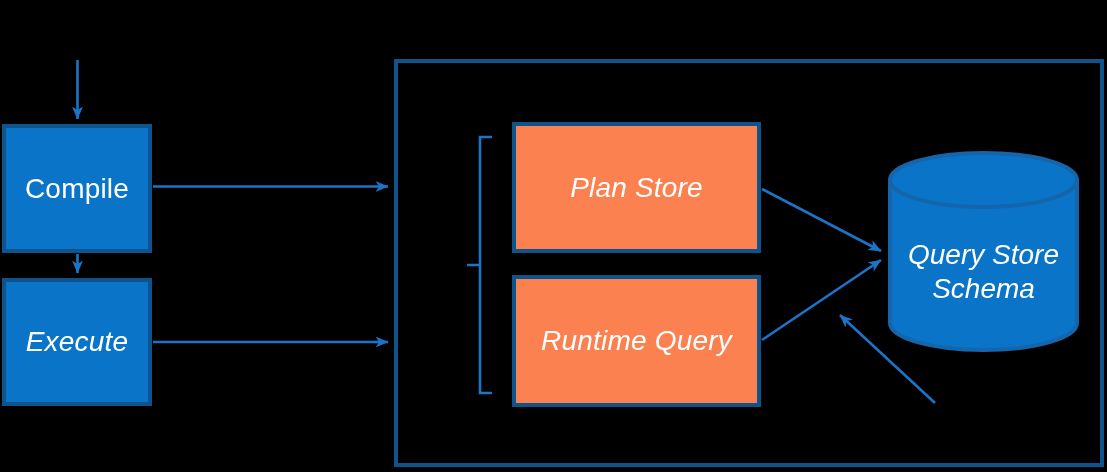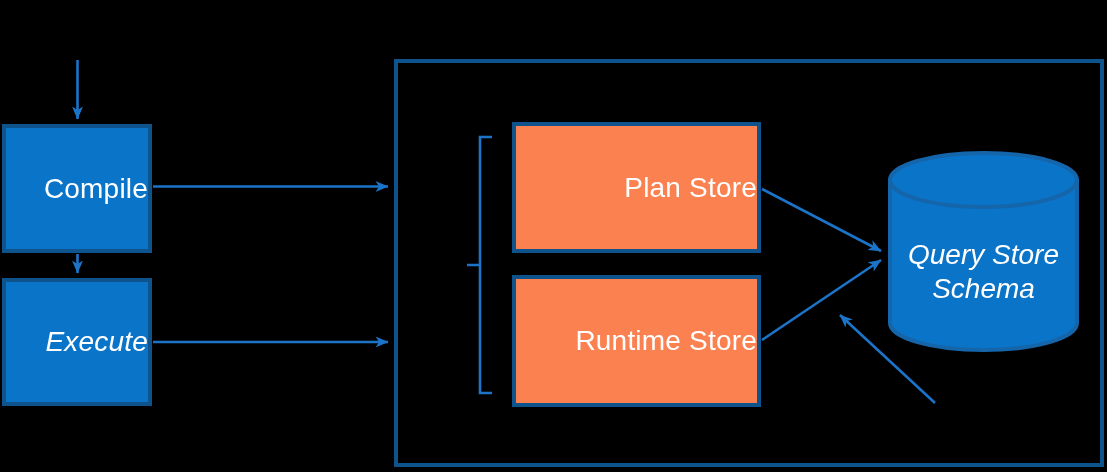--- a/index.html
+++ b/index.html
@@ -3,26 +3,26 @@
 <meta charset="utf-8">
 <style>
   html,body{margin:0;padding:0;}
   body{background:#000;}
   .canvas{
     position:relative;width:1107px;height:472px;overflow:hidden;
     background:var(--background,#000);
     font-family:"Liberation Sans","DejaVu Sans",sans-serif;
   }
   .node{
-    position:absolute;display:flex;align-items:center;justify-content:flex-end;
+    position:absolute;display:flex;align-items:center;justify-content:center;
     box-sizing:border-box;border:4.5px solid var(--node-border,#0e538c);
     color:var(--text,#fff);font-size:28px;font-weight:400;letter-spacing:.2px;
   }
   .node-blue{background:var(--node-fill-blue,#0a74c9);}
-  .node-orange{background:var(--node-fill-orange,#fc8150);}
+  .node-orange{background:var(--node-fill-orange,#fc8150);font-style:italic;}
   .compile{left:2px;top:124px;width:150px;height:129px;}
   .execute{left:2px;top:278px;width:150px;height:128px;font-style:italic;}
   .plan-store{left:512px;top:122px;width:249px;height:131px;}
   .runtime-stats{left:512px;top:275px;width:249px;height:132px;}
   .container-box{
     position:absolute;left:394px;top:59px;width:710px;height:408px;
     box-sizing:border-box;border:4.5px solid var(--node-border,#0e538c);
     background:transparent;
   }
   .svg-layer{position:absolute;left:0;top:0;width:1107px;height:472px;pointer-events:none;}
@@ -74,18 +74,18 @@
 
   <div class="node node-blue execute">
     <span>Execute</span>
   </div>
 
   <div class="node node-orange plan-store">
     <span>Plan Store</span>
   </div>
 
   <div class="node node-orange runtime-stats">
-    <span>Runtime Store</span>
+    <span>Runtime Query</span>
   </div>
 
   <div class="cyl-label">Query Store Schema</div>
 
 </div>
 
 </body></html>

